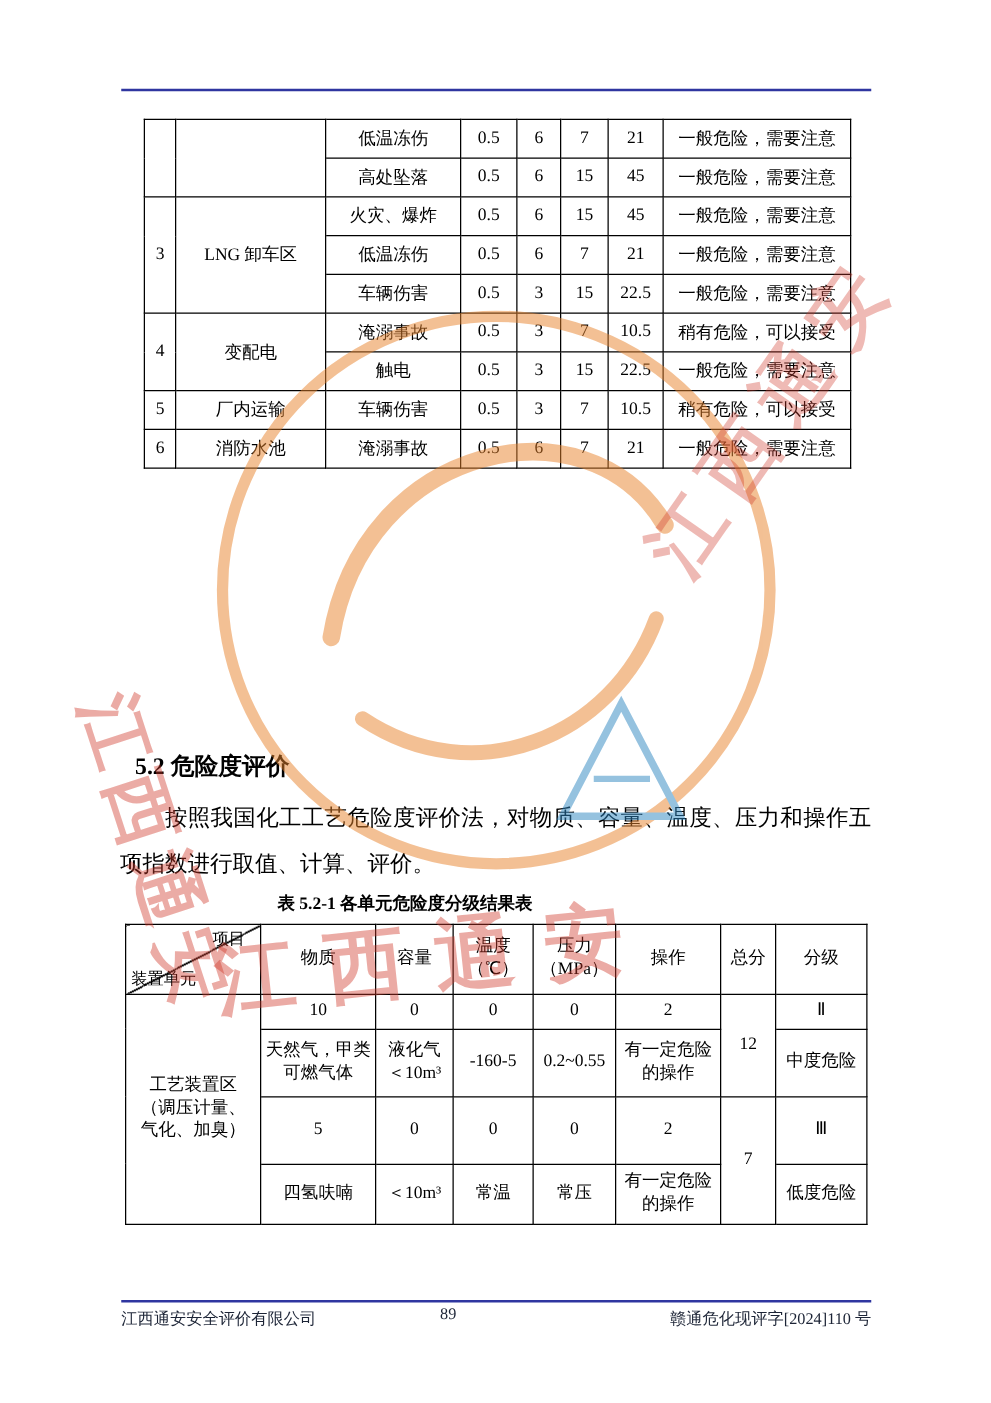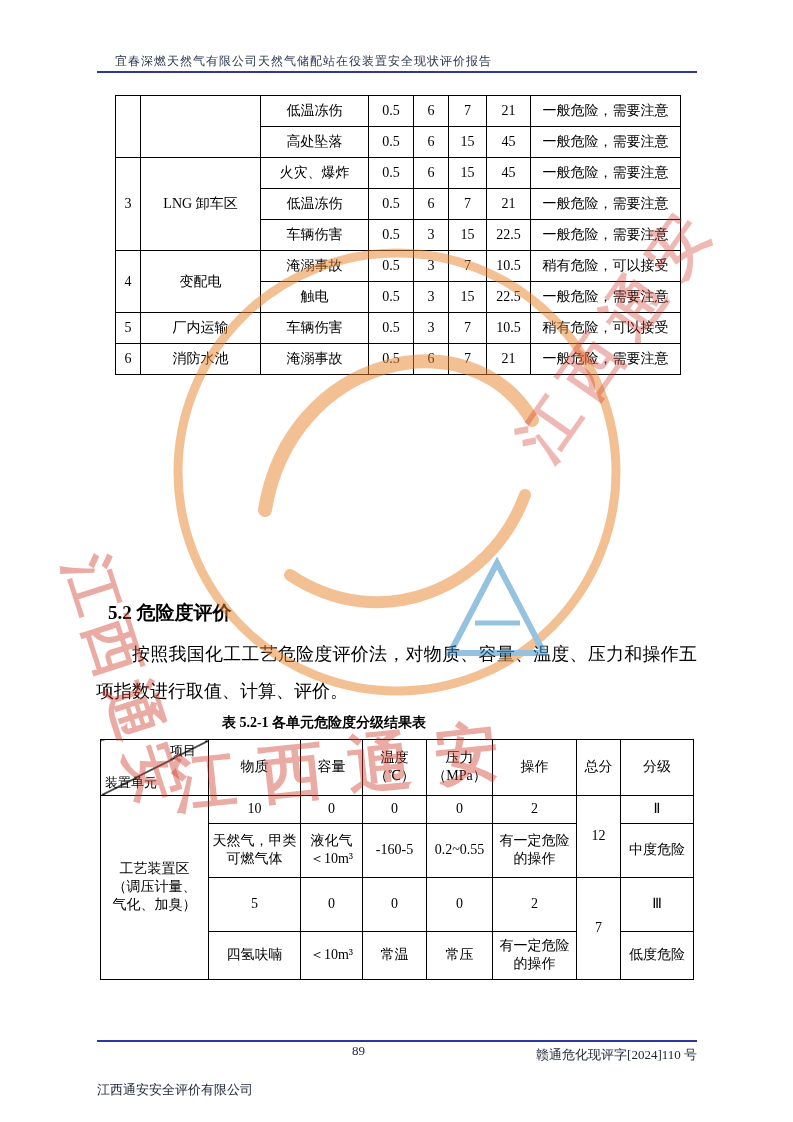--- a/index.html
+++ b/index.html
@@ -47,21 +47,21 @@
   }
   .p1 { top:378px; }
   .h52 { position:absolute; left:96px; top:600px; font-size:19px; font-weight:700;margin-left:12px; }
   .p2 { top:636px; }
   .t2-title { position:absolute; left:0; width:648px; top:714px; text-align:center;
     font-size:14px; font-weight:700; }
 
   
   .footer-rule { position:absolute; left:97px; top:1040px; width:600px;
     border-top:2px solid #2f36a0; }
-  .footer-company { position:absolute; left:97px; top:1046px; font-size:13px; color:#1c2436;margin-top:35px; }
+  .footer-company { position:absolute; left:97px; top:1046px; font-size:13px; color:#1c2436; }
   .footer-page { position:absolute; left:0; width:705px; top:1043px; text-align:center;
     font-size:13px; color:#1c2436;padding-left:12px; }
   .footer-doc { position:absolute; right:96px; top:1046px; font-size:13px; color:#1c2436; }
 
   
   .watermark { position:absolute; left:0; top:0; width:793px; height:1122px;
     pointer-events:none; z-index:5; }
   .wm-stamp { position:absolute; left:170px; top:245px; width:455px; height:455px;
     opacity:0.5; }
   .wm-text {
@@ -73,21 +73,20 @@
   .wm2 { left:168px; top:742px; font-size:64px; letter-spacing:24px;
     transform-origin:0 0; transform:rotate(-6deg); }
   .wm3 { left:500px; top:430px; font-size:60px; letter-spacing:14px;
     transform-origin:0 0; transform:rotate(-55deg); opacity:0.35; }
 </style>
 </head>
 <body>
 
 <div class="page">
 
-  <div class="header-title">宜春深燃天然气有限公司天然气储配站在役装置安全现状评价报告</div>
   <div class="header-rule"></div>
 
   <table class="t1">
     <colgroup>
       <col style="width:25px">
         <col style="width:120px">
         <col style="width:108px">
       <col style="width:45px">
         <col style="width:35px">
         <col style="width:38px">

